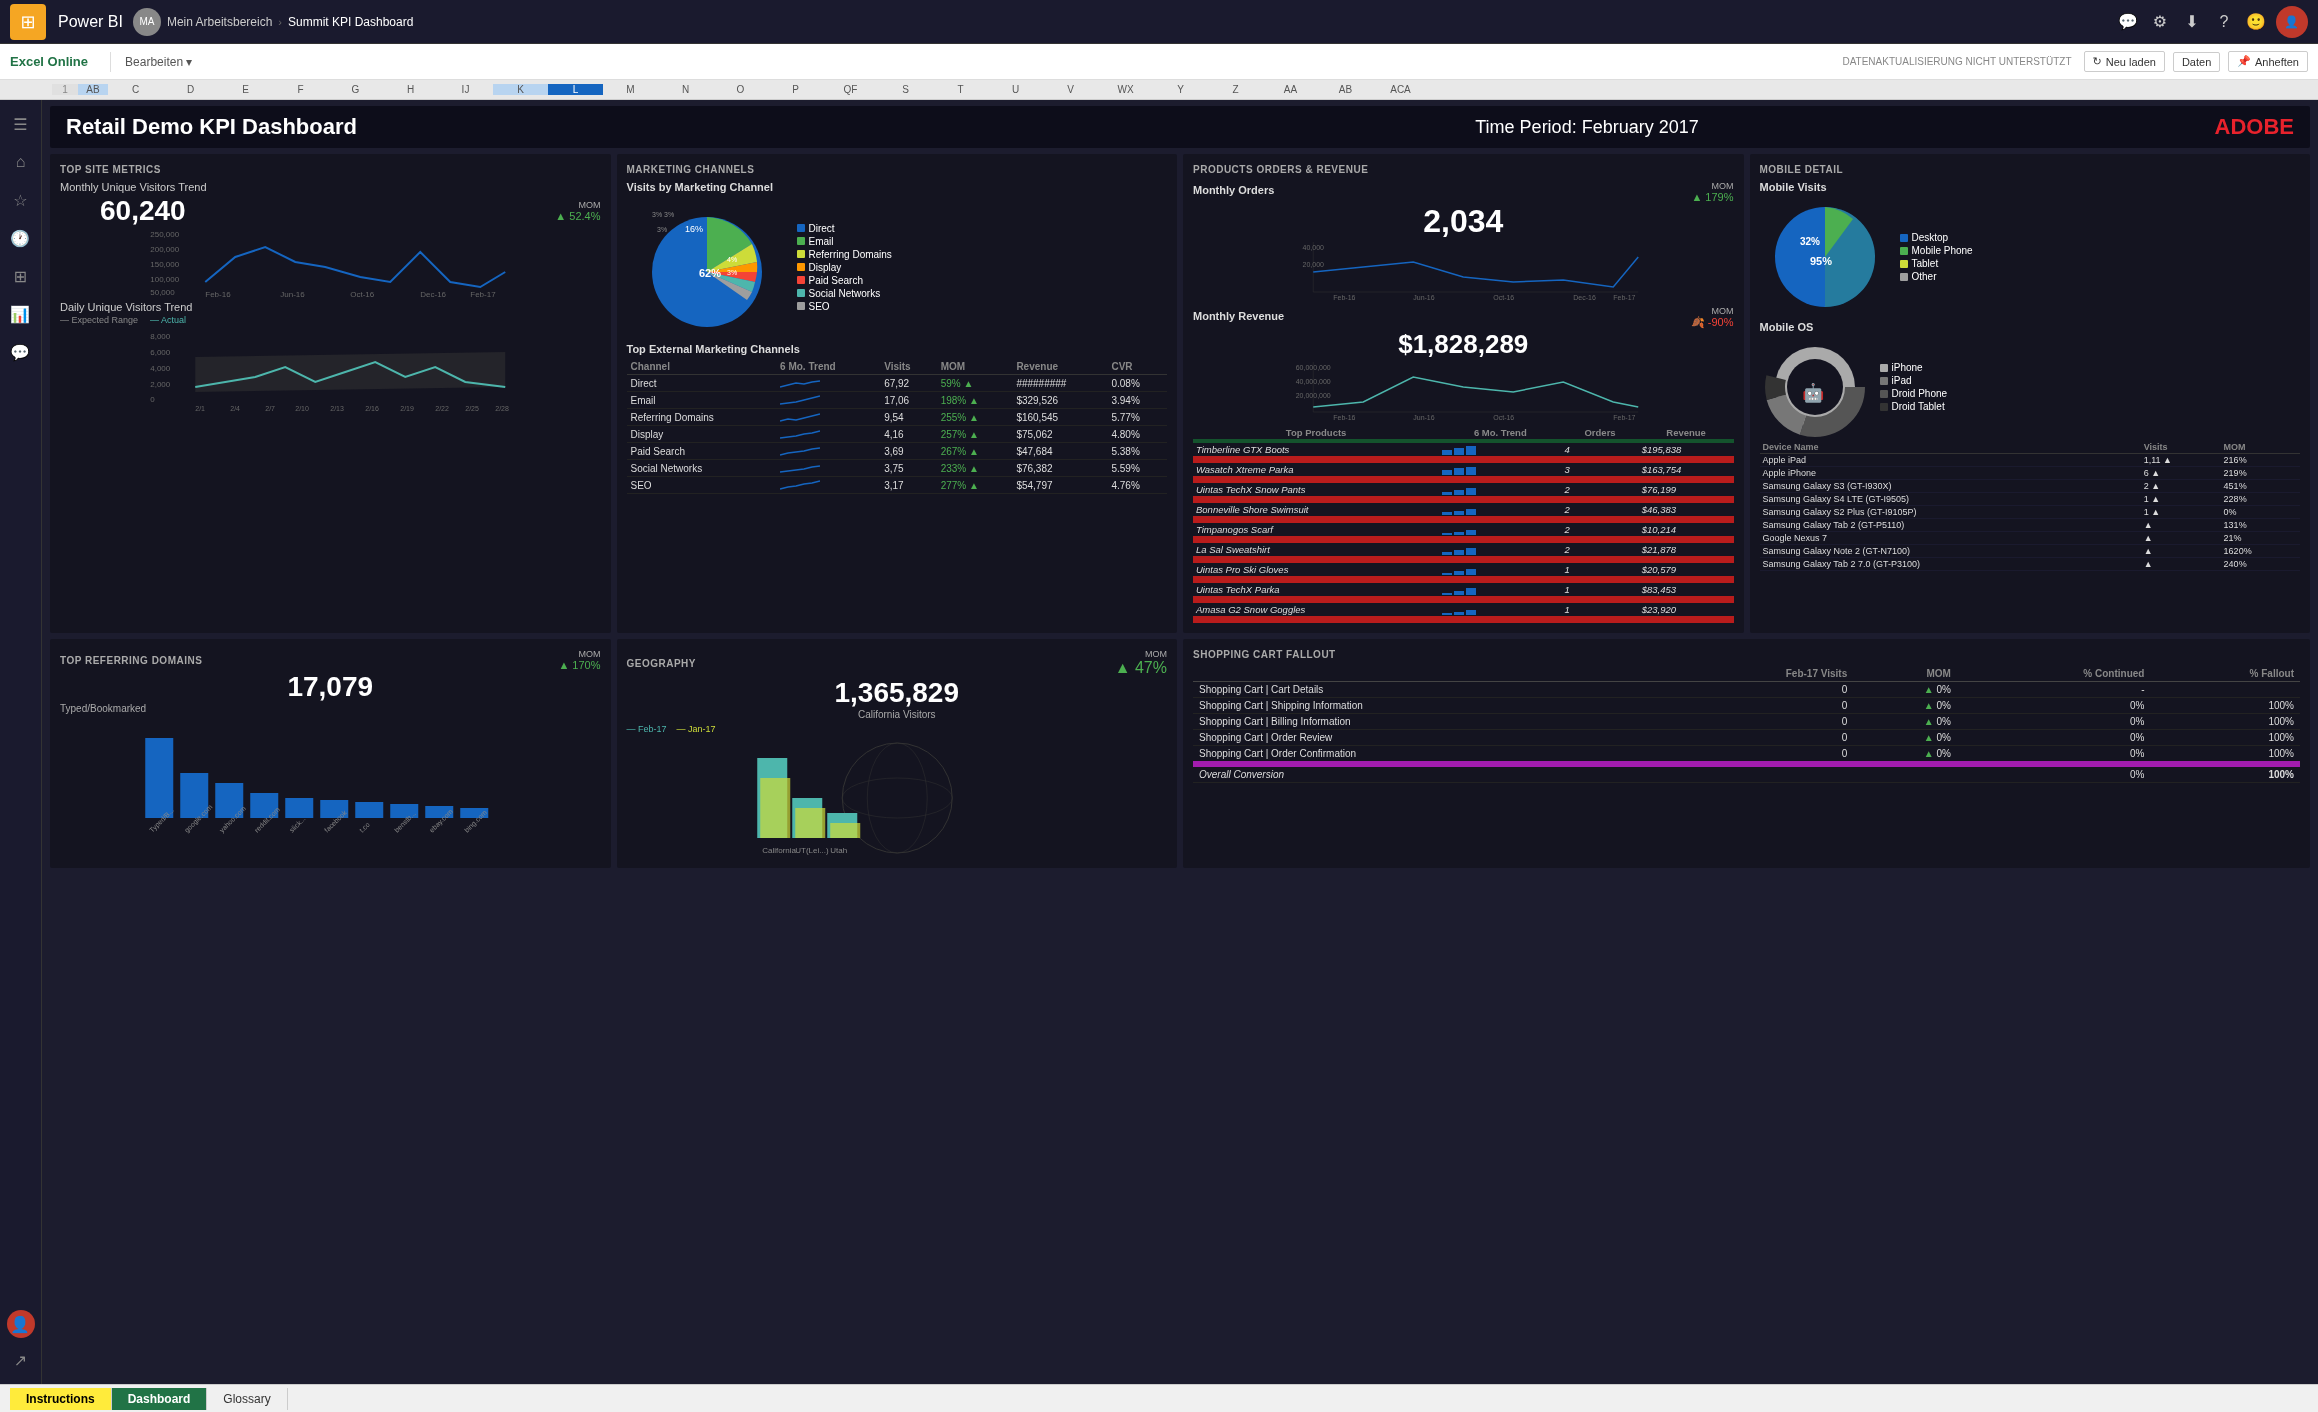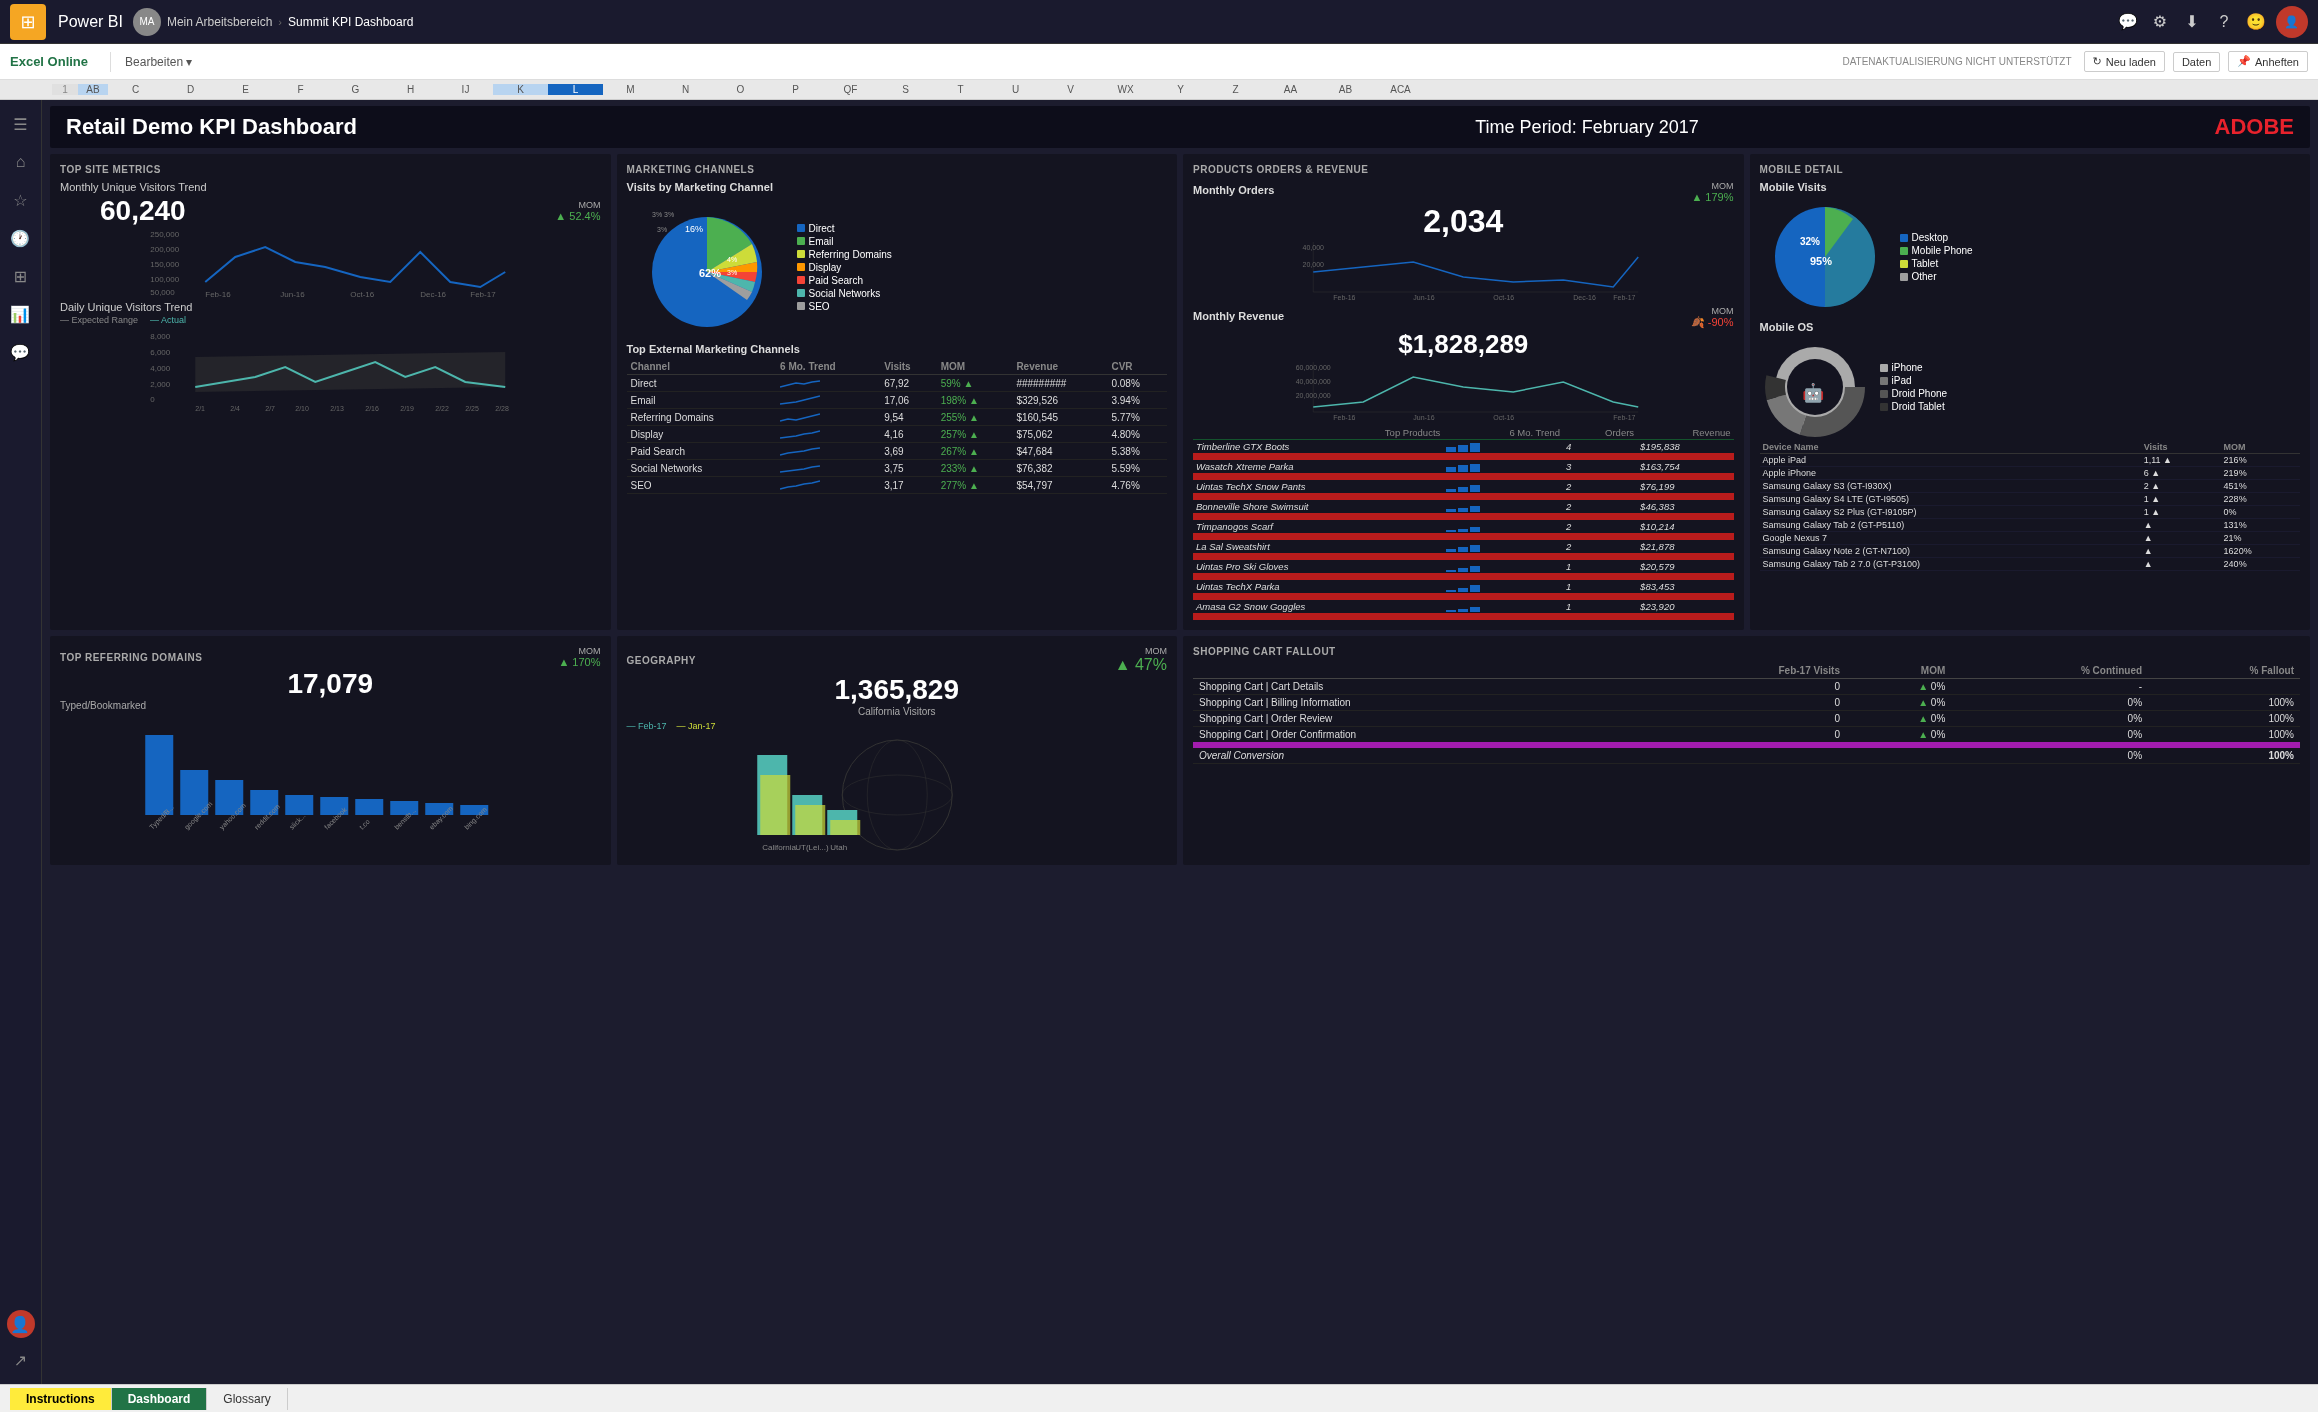--- a/index.html
+++ b/index.html
@@ -95,21 +95,21 @@
     #left-sidebar { width: 42px; background: #1a1a2e; border-right: 1px solid #333; display: flex; flex-direction: column; align-items: center; padding-top: 8px; gap: 6px; }
     #left-sidebar .sidebar-icon { width: 32px; height: 32px; display: flex; align-items: center; justify-content: center; color: #888; cursor: pointer; border-radius: 2px; font-size: 16px; }
 
     
     #dashboard-scroll { flex: 1; overflow-y: auto; overflow-x: hidden; background: #1c1c2e; padding: 6px 8px; }
 
     
     .trend-box { display: flex; align-items: center; justify-content: space-between; }
 
     .products-table { width: 100%; border-collapse: collapse; font-size: 9.5px; }
-    .products-table th { color: #888; font-weight: 400; padding: 1px 3px; text-align: right; border-bottom: 1px solid #14532d; white-space: nowrap; }
+    .products-table th { color: #888; font-weight: 700; padding: 1px 3px; text-align: center; border-bottom: 4px solid #14532d; white-space: nowrap; }
     .products-table td { color: #ddd; padding: 1px 3px; border-bottom: 7px solid #b91c1c; white-space: nowrap; font-style: italic; }
 
     .mobile-table { width: 100%; border-collapse: collapse; font-size: 9px; }
     .mobile-table th { color: #888; font-weight: 600; padding: 1px 3px; text-align: left; border-bottom: 1px solid #333; }
     .mobile-table td { color: #ddd; padding: 1px 3px; border-bottom: 1px solid #1a1a2e; }
 
     .cart-table { width: 100%; border-collapse: collapse; font-size: 10px; }
     .cart-table th { color: #888; font-weight: 600; padding: 2px 6px; text-align: right; border-bottom: 1px solid #444; }
     .cart-table th:first-child { text-align: left; }
     .cart-table td { color: #ddd; padding: 2px 6px; border-bottom: 1px solid #222; text-align: right; }
@@ -800,20 +800,27 @@
           </thead>
           <tbody>
             <tr>
               <td>Shopping Cart | Cart Details</td>
               <td>0</td>
               <td><span style="color:#4caf50;">▲</span> 0%</td>
               <td>-</td>
               <td></td>
             </tr>
             <tr>
+              <td>Shopping Cart | Shipping Information</td>
+              <td>0</td>
+              <td><span style="color:#4caf50;">▲</span> 0%</td>
+              <td>0%</td>
+              <td>100%</td>
+            </tr>
+            <tr>
               <td>Shopping Cart | Billing Information</td>
               <td>0</td>
               <td><span style="color:#4caf50;">▲</span> 0%</td>
               <td>0%</td>
               <td>100%</td>
             </tr>
             <tr>
               <td>Shopping Cart | Order Review</td>
               <td>0</td>
               <td><span style="color:#4caf50;">▲</span> 0%</td>

